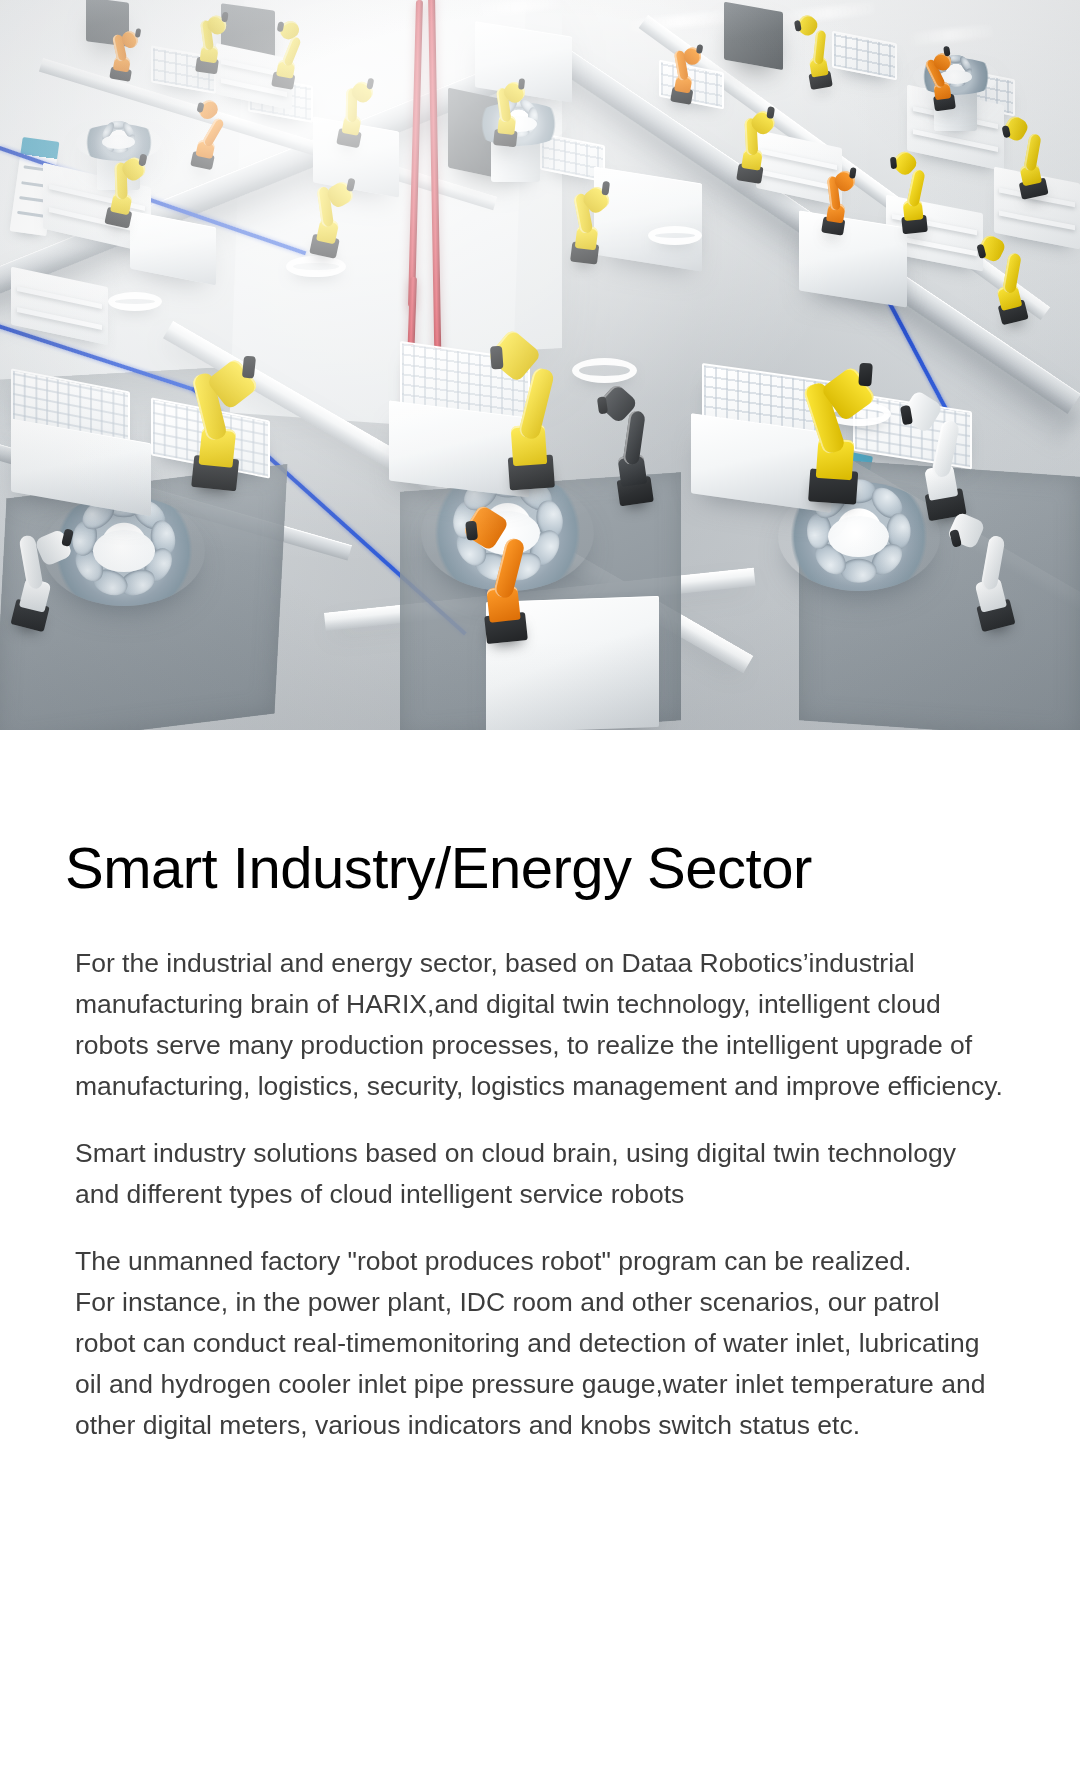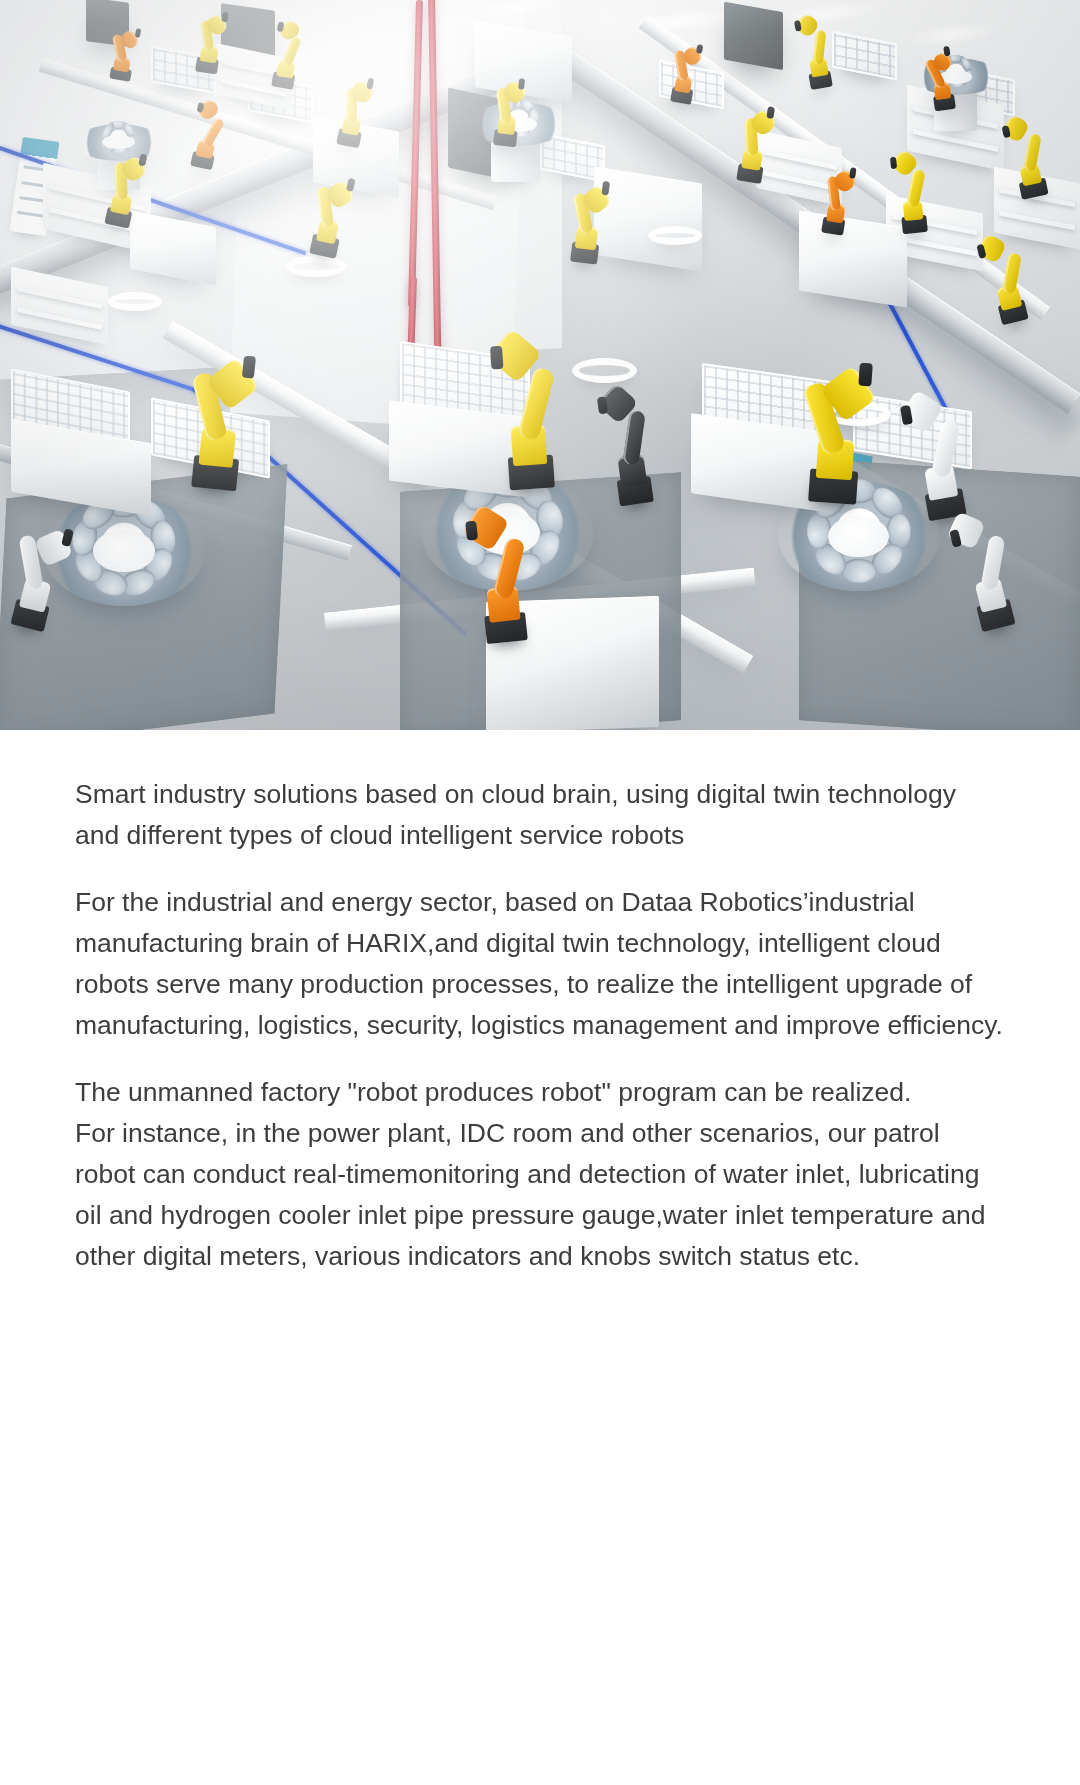--- a/index.html
+++ b/index.html
@@ -590,22 +590,23 @@
         <div class="fore" style="transform:rotate(-52deg)"></div>
         <div class="wrist" style="left:4%;bottom:76%"></div>
       </div>
 
       <div class="haze"></div>
       <div class="vignette"></div>
     </div>
   </div>
 
   <div class="content">
+    <h1 class="headline">Smart Industry/Energy Sector</h1>
 
     <div class="body-block">
+      <p class="para">For the industrial and energy sector, based on Dataa Robotics’industrial manufacturing brain of HARIX,and digital twin technology, intelligent cloud robots serve many production processes, to realize the intelligent upgrade of manufacturing, logistics, security, logistics management and improve efficiency.</p>
       <p class="para">Smart industry solutions based on cloud brain, using digital twin technology and different types of cloud intelligent service robots</p>
-      <p class="para">For the industrial and energy sector, based on Dataa Robotics’industrial manufacturing brain of HARIX,and digital twin technology, intelligent cloud robots serve many production processes, to realize the intelligent upgrade of manufacturing, logistics, security, logistics management and improve efficiency.</p>
       <p class="para tight">The unmanned factory "robot produces robot" program can be realized.</p>
       <p class="para tight">For instance, in the power plant, IDC room and other scenarios, our patrol robot can conduct real-timemonitoring and detection of water inlet, lubricating oil and hydrogen cooler inlet pipe pressure gauge,water inlet temperature and other digital meters, various indicators and knobs switch status etc.</p>
     </div>
   </div>
 
 </div>
 
 </body></html>

